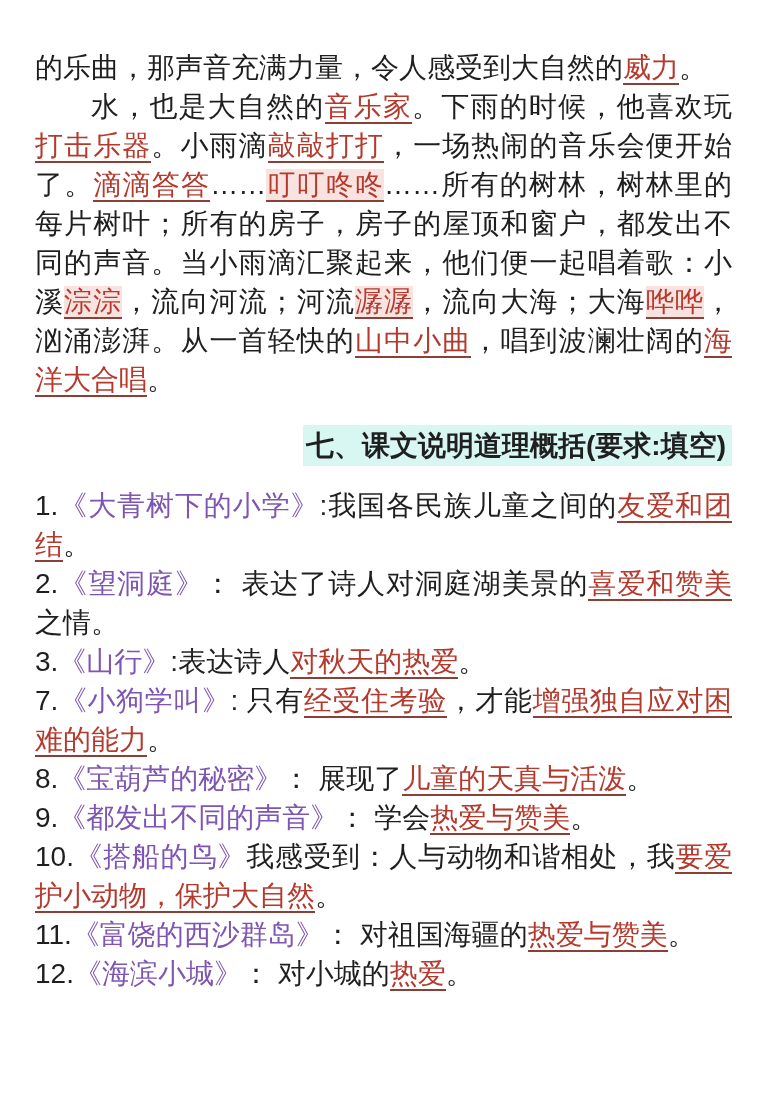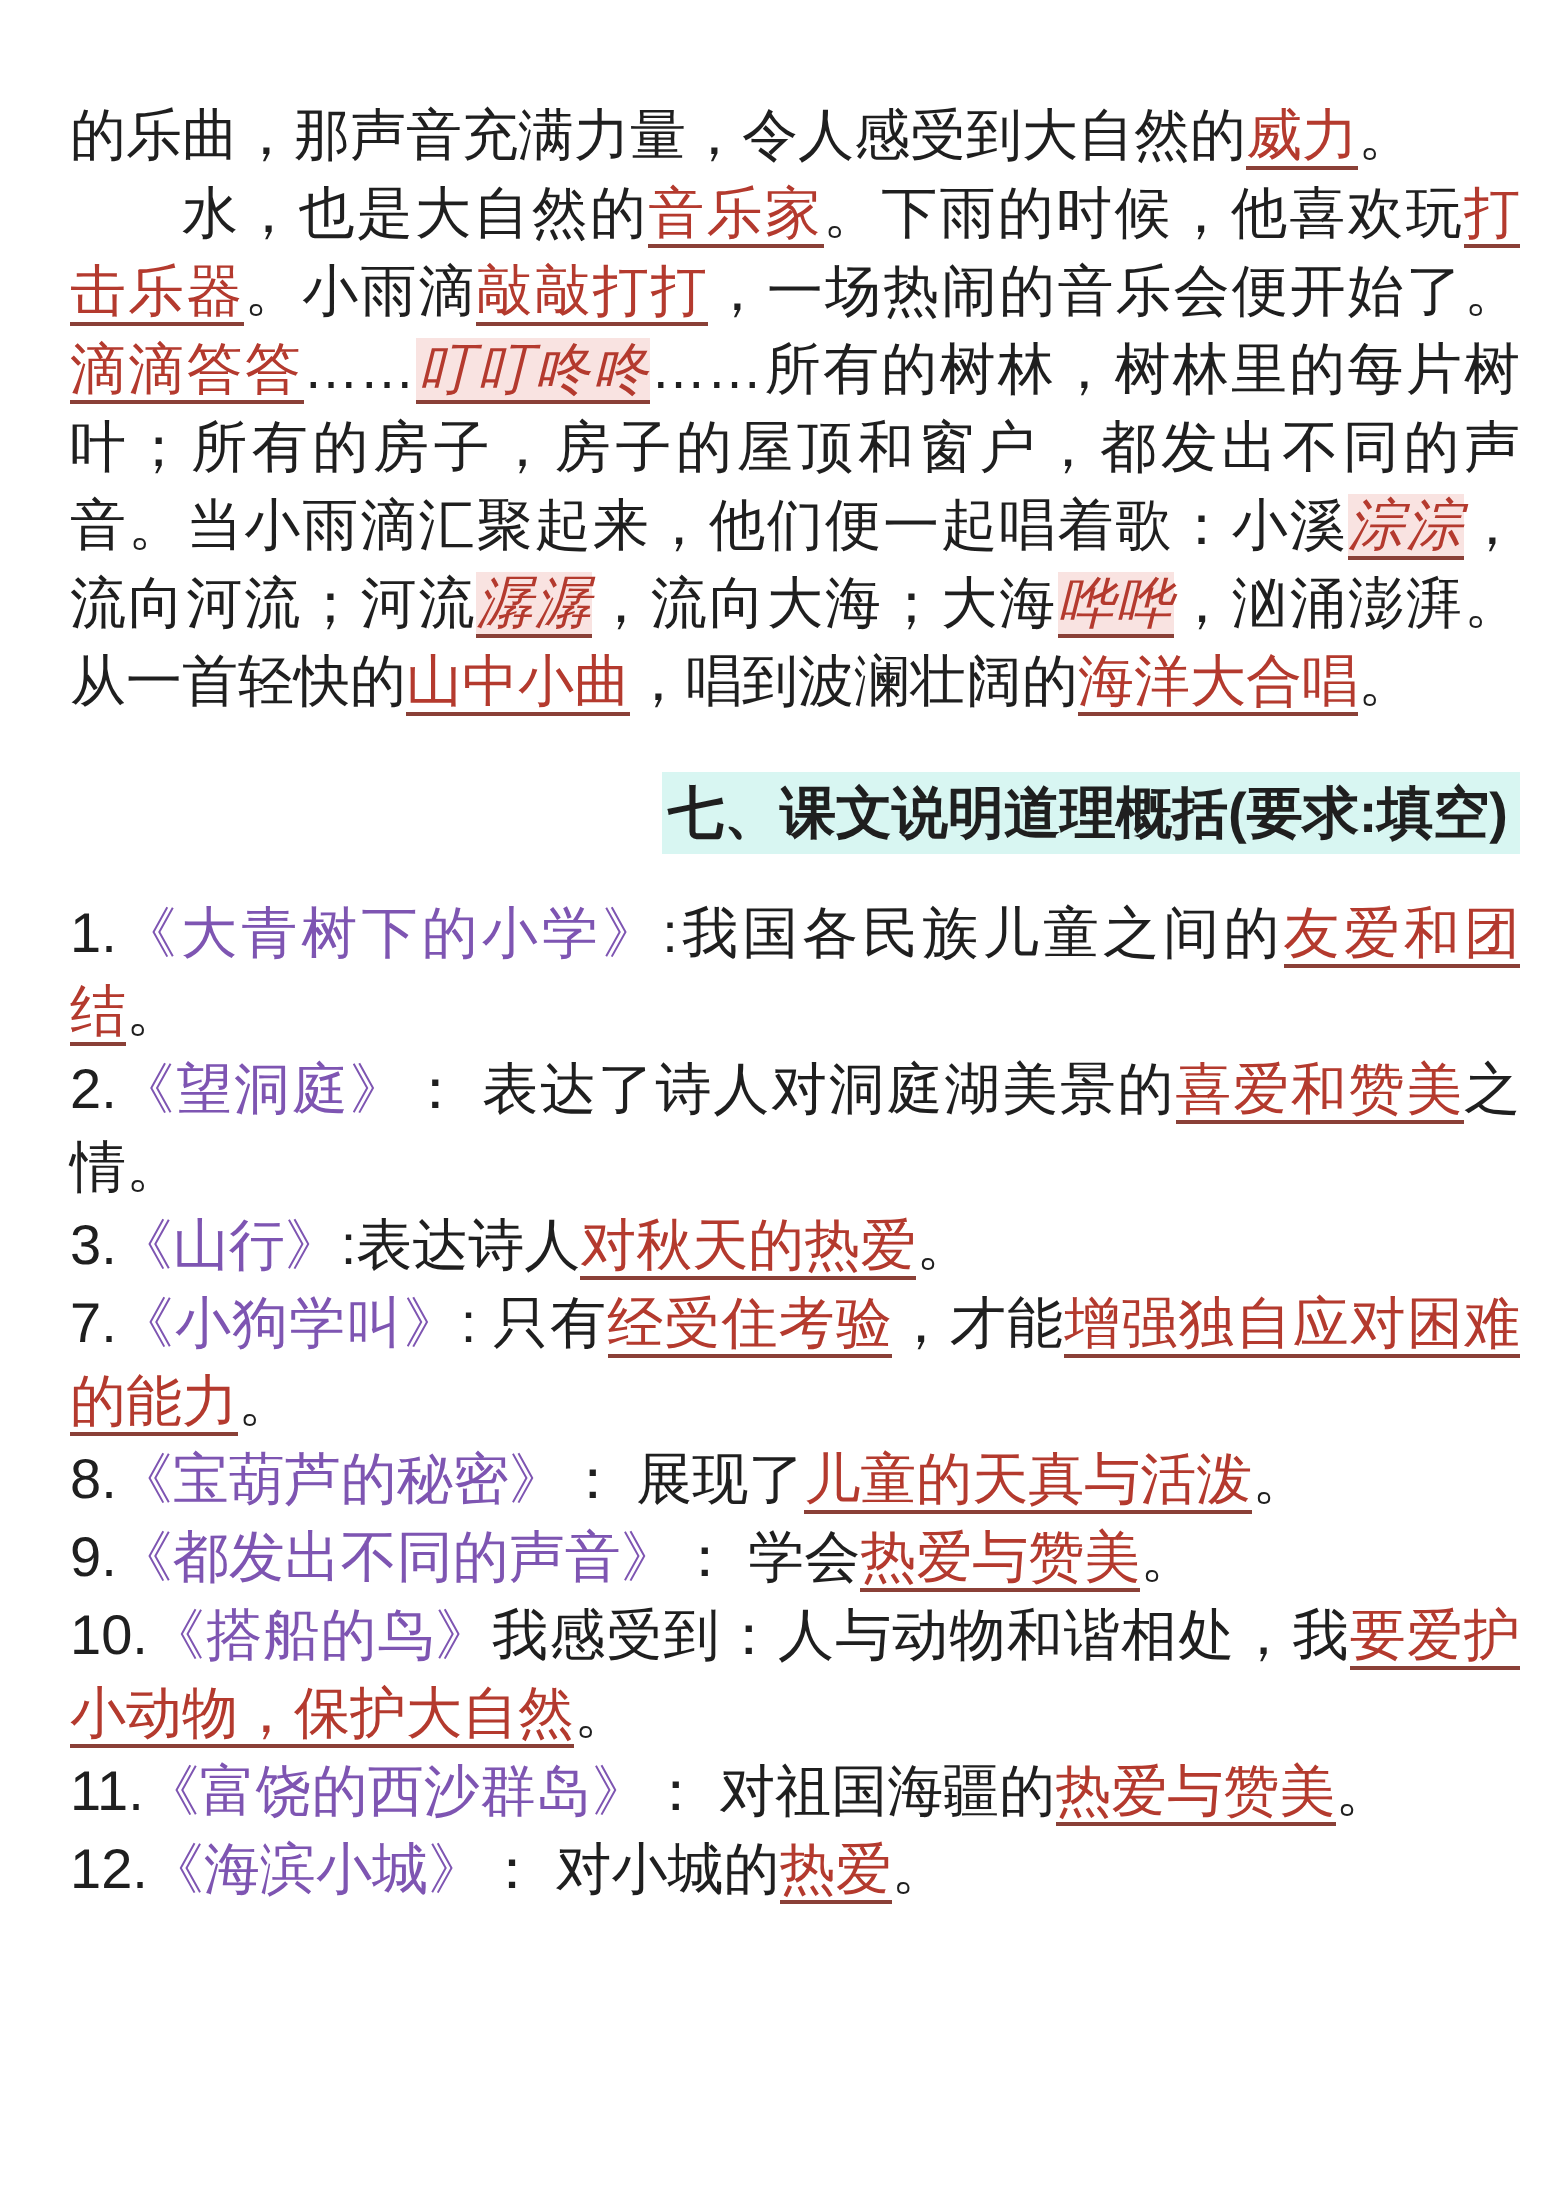--- a/index.html
+++ b/index.html
@@ -10,21 +10,21 @@
   body {
     width: 780px;
     height: 1103px;
     overflow: hidden;
     font-family: "Liberation Sans", "DejaVu Sans", sans-serif;
   }
   .page {
     box-sizing: border-box;
     width: 780px;
     height: 850px;
-    padding: 48px 20px 0 35px;
+    padding: 48px 48px 0 35px;
     background: #ffffff;
     color: var(--text, #1f1f1f);
     display: flex;
     flex-direction: column;
   }
   .content { flex: 0 0 auto; }
   .para {
     font-size: 28px;
     line-height: 39px;
     text-align: justify;
@@ -48,21 +48,20 @@
   }
   .run-n  { color: var(--text, #1f1f1f); }
   .run-ru {
     color: var(--red, #b43a2e);
     border-bottom: 2px solid var(--underline, #8a4037);
   }
   .run-rp {
     color: var(--red, #b43a2e);
     border-bottom: 2px solid var(--underline, #8a4037);
     background: var(--pink_highlight, #f9e3e1);
-    font-style: italic;
   }
   .run-p  { color: var(--purple, #7e55b2); }
 </style>
 </head>
 <body>
 
 <div class="page">
   <div class="content">
       <div class="para body"><span class="run-n">的乐曲，那声音充满力量，令人感受到大自然的</span><span class="run-ru">威力</span><span class="run-n">。</span></div>
       <div class="para body indent"><span class="run-n">水，也是大自然的</span><span class="run-ru">音乐家</span><span class="run-n">。下雨的时候，他喜欢玩</span><span class="run-ru">打击乐器</span><span class="run-n">。小雨滴</span><span class="run-ru">敲敲打打</span><span class="run-n">，一场热闹的音乐会便开始了。</span><span class="run-ru">滴滴答答</span><span class="run-n">……</span><span class="run-rp">叮叮咚咚</span><span class="run-n">……所有的树林，树林里的每片树叶；所有的房子，房子的屋顶和窗户，都发出不同的声音。当小雨滴汇聚起来，他们便一起唱着歌：小溪</span><span class="run-rp">淙淙</span><span class="run-n">，流向河流；河流</span><span class="run-rp">潺潺</span><span class="run-n">，流向大海；大海</span><span class="run-rp">哗哗</span><span class="run-n">，汹涌澎湃。从一首轻快的</span><span class="run-ru">山中小曲</span><span class="run-n">，唱到波澜壮阔的</span><span class="run-ru">海洋大合唱</span><span class="run-n">。</span></div>

